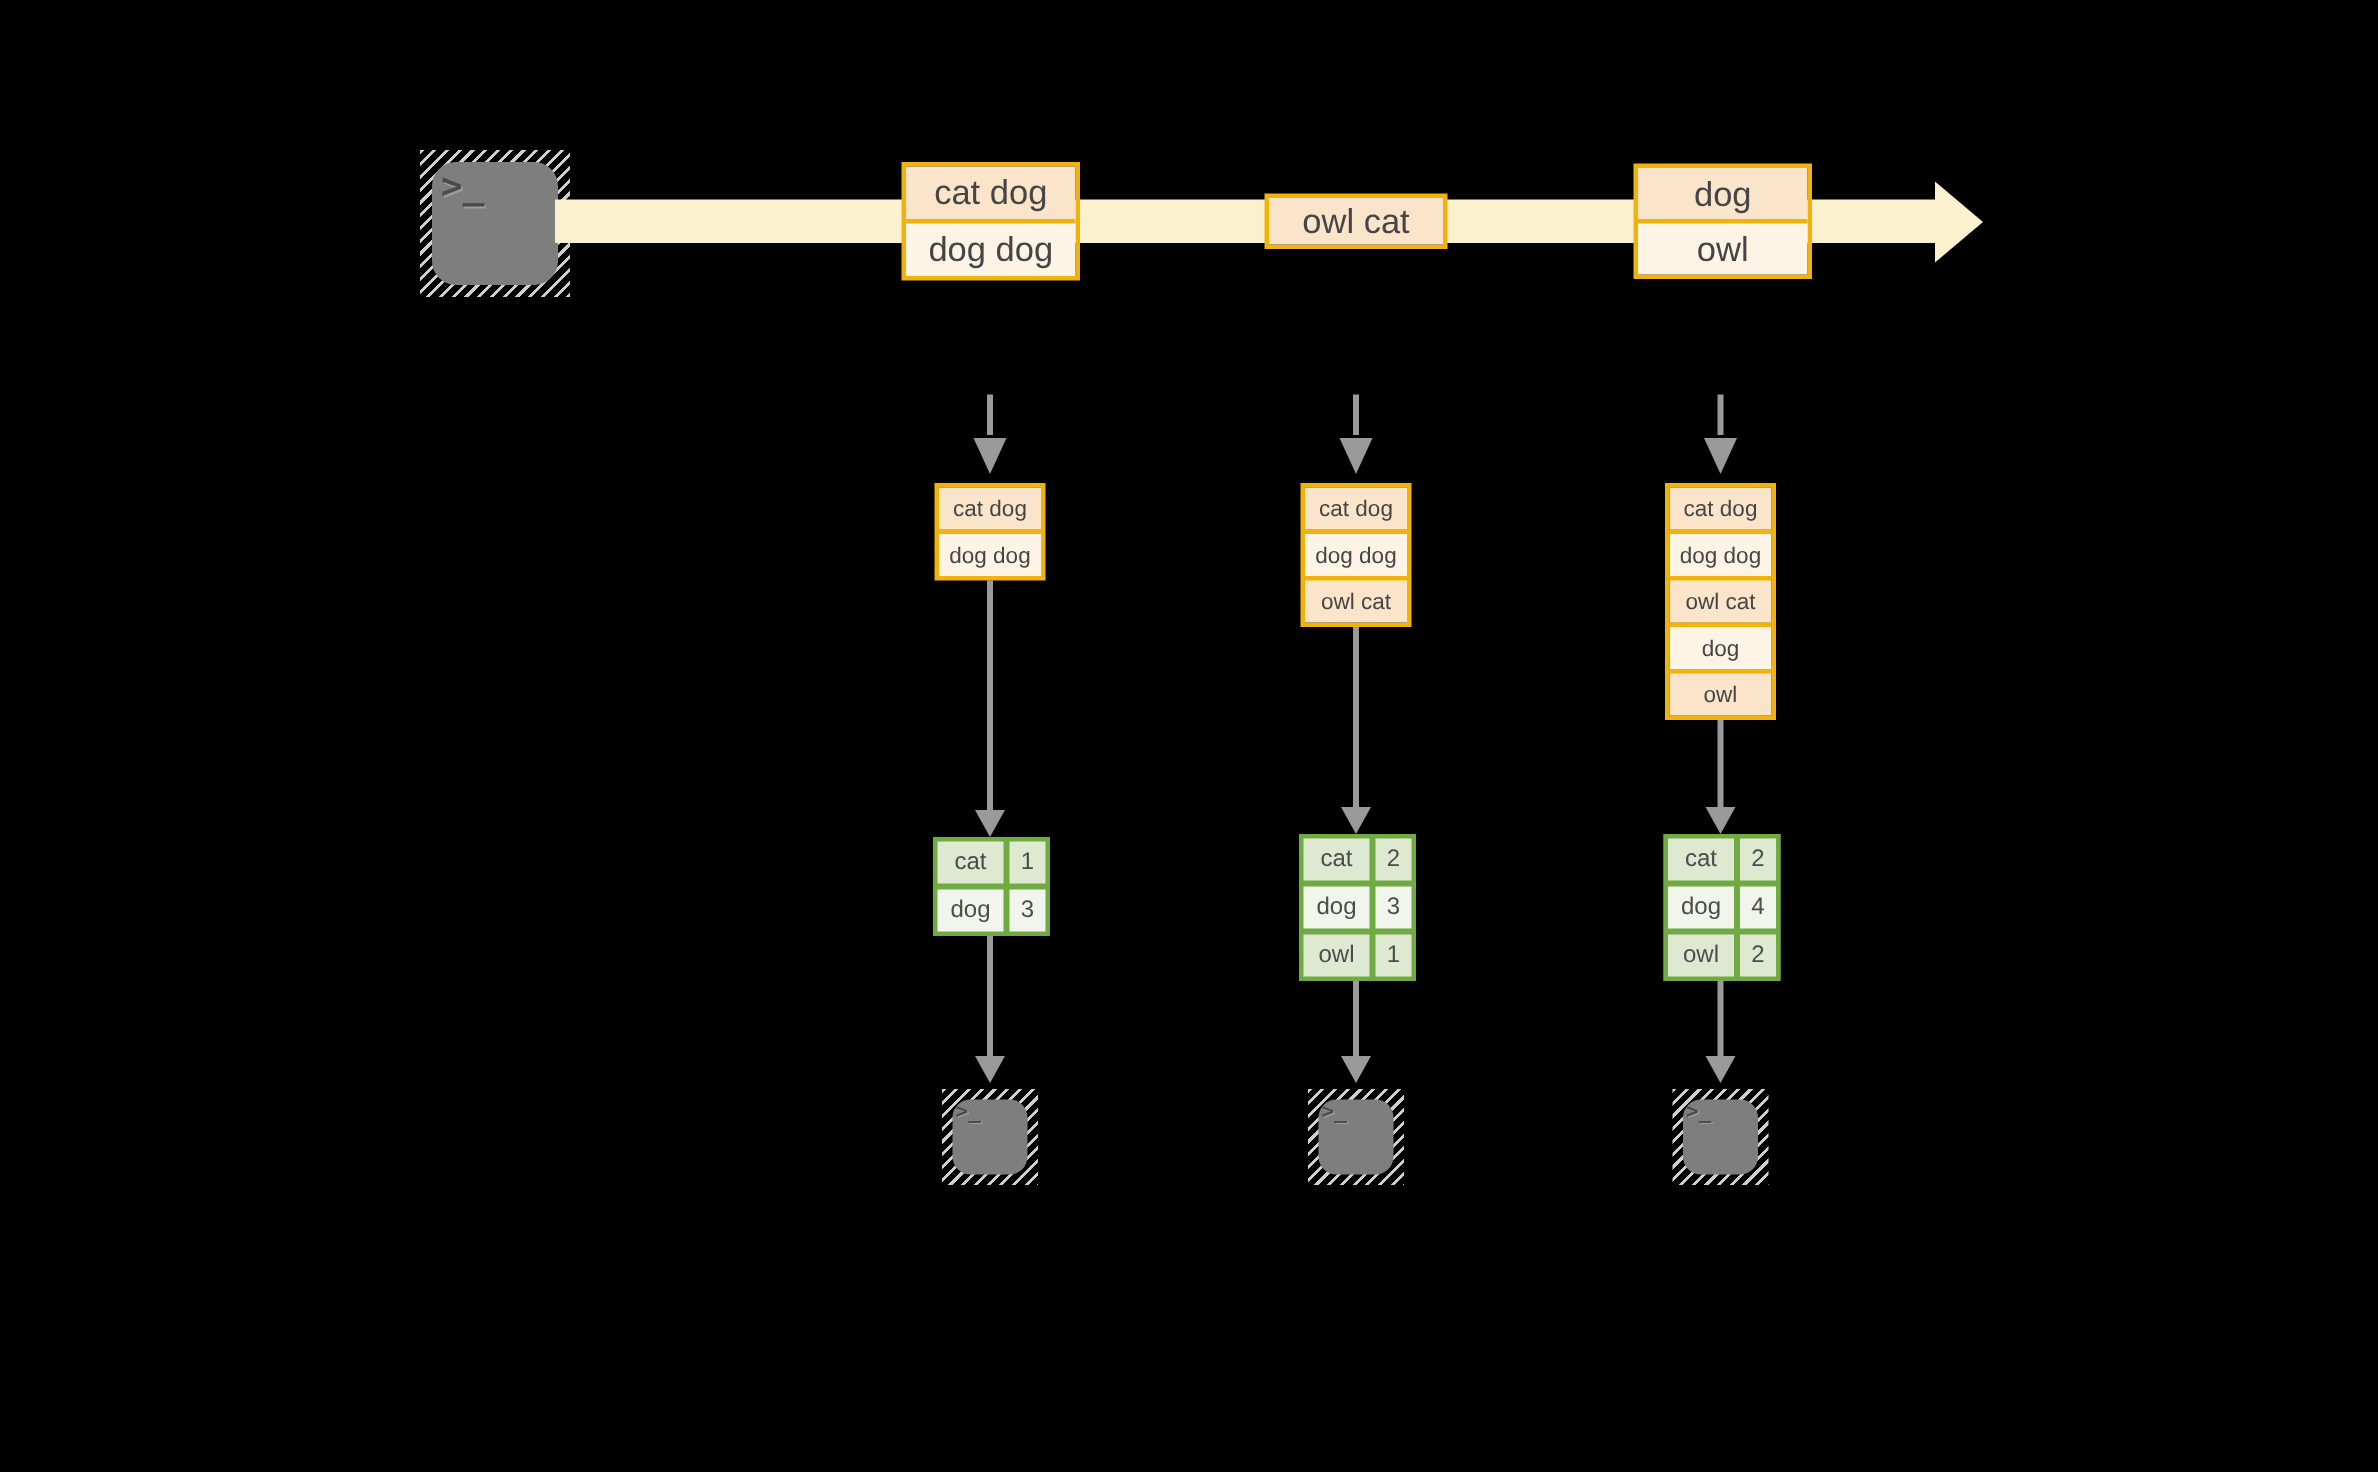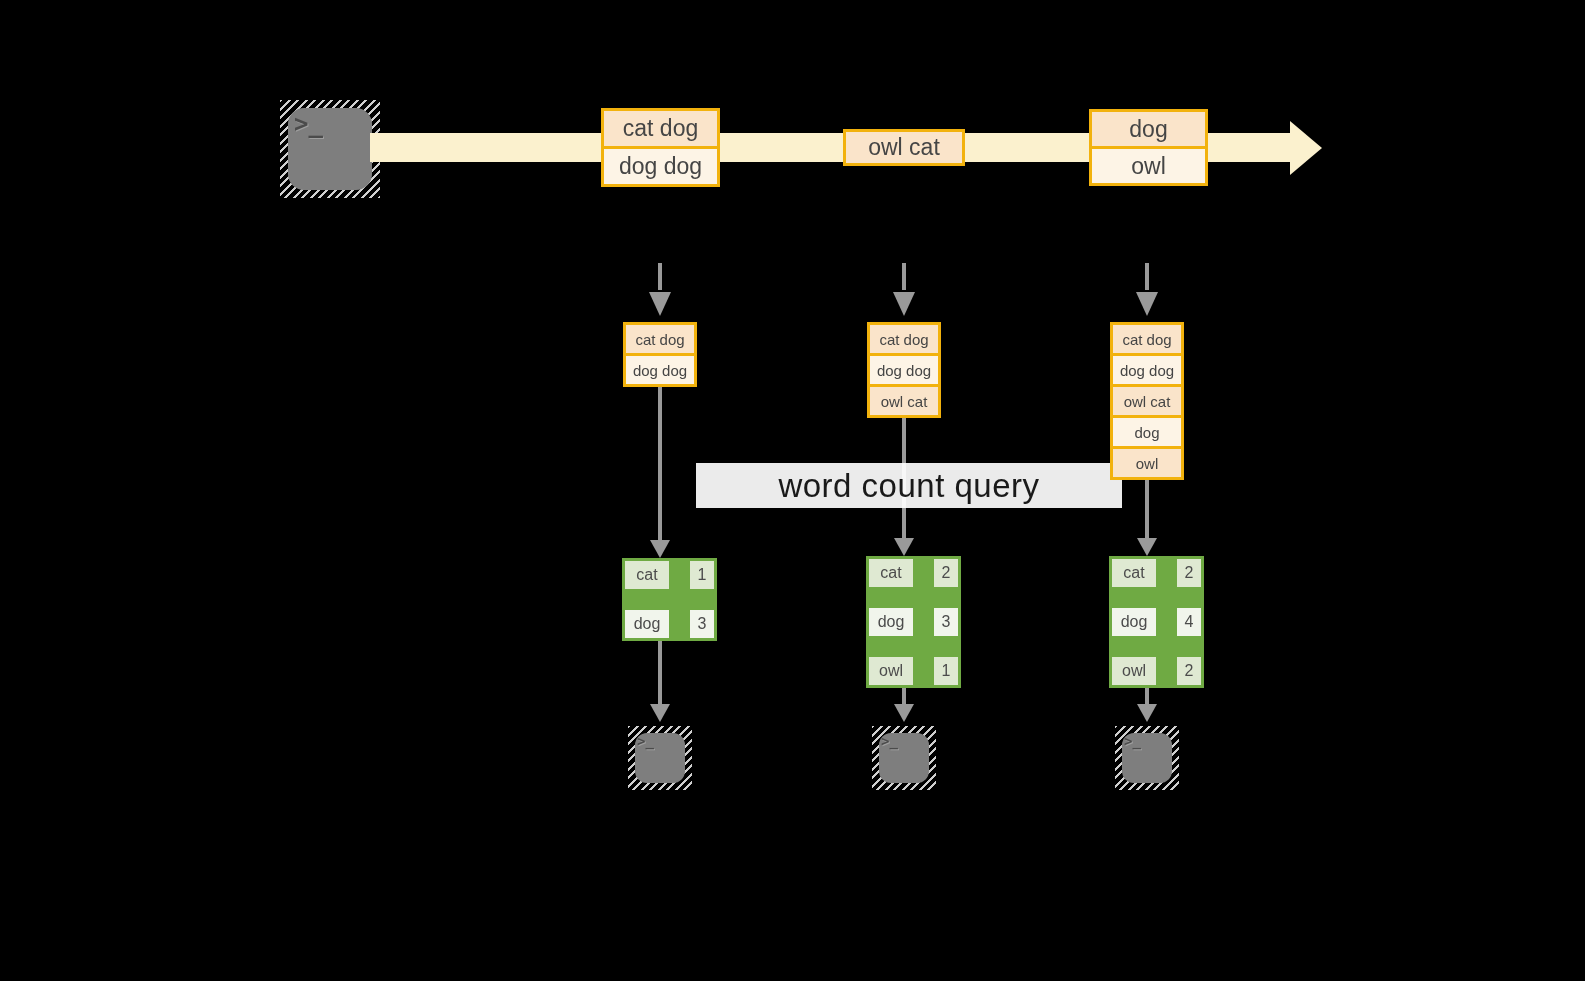--- a/index.html
+++ b/index.html
@@ -24,41 +24,38 @@
   .tri-down{position:absolute;width:0;height:0;
             border-left:10px solid transparent;border-right:10px solid transparent;
             border-top:18px solid var(--arrow-gray,#9a9a9a);}
   .tri-down.big{border-left-width:11px;border-right-width:11px;border-top-width:24px;}
   .qbar{position:absolute;left:696px;top:463px;width:426px;height:45px;
         background:rgba(255,255,255,.92);z-index:2;
         display:flex;align-items:center;justify-content:center;}
   .qbar span{font-size:33px;color:#1a1a1a;letter-spacing:.5px;}
   .gtable{position:absolute;box-sizing:border-box;border:3px solid var(--table-border,#6FAA43);
           background:var(--table-border,#6FAA43);display:grid;
-          grid-template-columns:44px 24px;gap:21px;z-index:4;}
+          grid-template-columns:44px 24px;gap:4px;z-index:4;}
   .gcell{display:flex;align-items:center;justify-content:center;font-size:16px;color:#4c4c4c;height:28px;}
   .g-a{background:var(--table-fill-odd,#DFE9D2);}
   .g-b{background:var(--table-fill-even,#F1F5EC);}
 </style>
 </head>
 <body>
 
 <div id="canvas" style="--bg: #000000; --stream-fill: #FBF1CE; --record-border: #F2B20D; --record-fill-odd: #FAE4CA; --record-fill-even: #FDF4E6; --table-border: #6FAA43; --table-fill-odd: #DFE9D2; --table-fill-even: #F1F5EC; --arrow-gray: #9A9A9A; --terminal-gray: #7E7E7E;">
 
   <div class="hatch" style="left:280px;top:100px;width:100px;height:98px;">
     <div class="term-inner" style="inset:8px;border-radius:16px;"></div>
     <div class="term-glyph" style="left:14px;top:12px;font-size:24px;">&gt;_</div>
   </div>
 
   <div class="band" style="left:370px;top:133px;width:920px;height:29px;"></div>
   <div class="tri-right" style="left:1290px;top:121px;"></div>
 
-  <div class="qbar">
-    <span>word count query</span>
-  </div>
 
   <div id="gen">
       <div class="obox" style="left: 601px; top: 108px; width: 119px;">
         <div class="ocell fill-a" style="height: 35px; font-size: 23px;">cat dog</div>
         <div class="ocell fill-b" style="height: 35px; font-size: 23px;">dog dog</div>
       </div>
       <div class="obox" style="left: 843px; top: 129px; width: 122px;">
         <div class="ocell fill-a" style="height: 31px; font-size: 23px;">owl cat</div>
       </div>
       <div class="obox" style="left: 1089px; top: 109px; width: 119px;">

